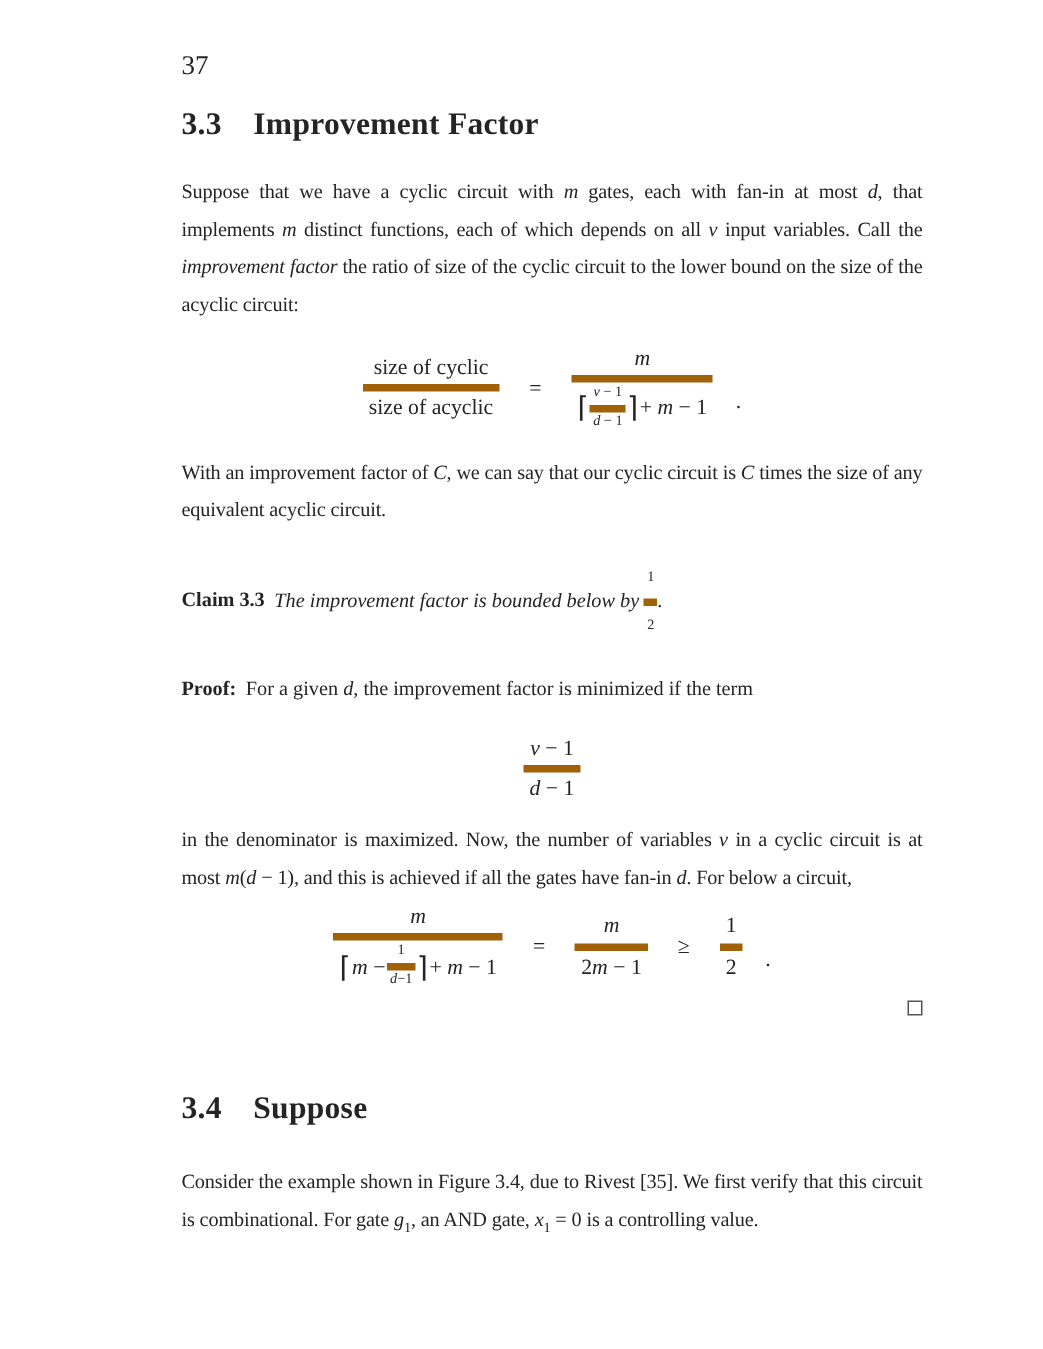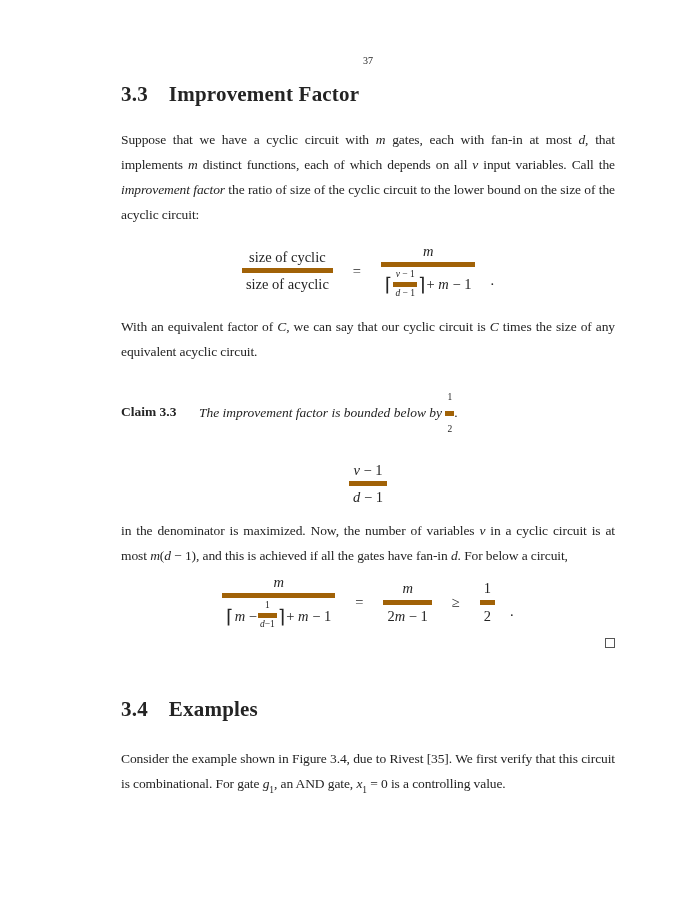--- a/index.html
+++ b/index.html
@@ -7,23 +7,23 @@
   body {
     font-family:"Liberation Serif", serif;
     color:#242424;
     -webkit-font-smoothing:antialiased;
   }
   .content {
     margin-left:121px;
     width:494px;
   }
   .page-number {
-    margin-top:55px;
-    text-align:center;
-    font-size:10px;
+    margin-top:33px;
+    text-align:left;
+    font-size:18px;
   }
   .section-heading {
     display:flex;
     gap:21px;
     font-weight:bold;
     font-size:21px;
     letter-spacing:0.2px;
   }
   .heading-33 { margin-top:16px; }
   .heading-34 { margin-top:49px; }
@@ -34,21 +34,21 @@
     letter-spacing:-0.1px;
   }
   .para1 { margin-top:20px; }
   .para2 { margin-top:14px; }
   .para3 { margin-top:12px; }
   .para-last { margin-top:24px; }
   .it { font-style:italic; }
   .sub { font-size:70%; vertical-align:-18%; }
   .claim-line { margin-top:21px; font-size:13.5px; line-height:25px; }
   .proof-line { margin-top:16px; font-size:13.5px; line-height:25px; }
-  .lead-label { font-weight:bold; margin-right:19px; }
+  .lead-label { font-weight:bold; margin-right:3px; }
   .claim-text { font-style:italic; }
   
   .display-math {
     display:flex;
     justify-content:center;
     align-items:center;
     font-size:14.5px;
     line-height:1.25;
     gap:19px;
   }
@@ -116,31 +116,35 @@
           <span class="fnum"><span class="it">v</span><span> − 1</span></span>
           <span class="fden"><span class="it">d</span><span> − 1</span></span>
         </span>
         <span class="ceil">⌉</span>
         <span><span> + </span><span class="it">m</span><span> − 1</span></span>
       </span>
     </span>
     <span class="end-period">.</span>
   </div>
 
-  <p class="para para2"><span>With an equivalent factor of </span><span class="it">C</span><span>, we can say that our cyclic circuit is </span><span class="it">C</span><span> times the size of any equivalent acyclic circuit.</span></p>
+  <p class="para para2"><span>With an improvement factor of </span><span class="it">C</span><span>, we can say that our cyclic circuit is </span><span class="it">C</span><span> times the size of any equivalent acyclic circuit.</span></p>
 
   <p class="claim-line">
     <span class="lead-label">Claim 3.3</span>
     <span class="claim-text">The improvement factor is bounded below by</span>
     <span class="frac tiny">
       <span class="fnum">1</span>
       <span class="fden">2</span>
     </span><span>.</span>
   </p>
 
+  <p class="proof-line">
+    <span class="lead-label">Proof:</span>
+    <span><span>For a given </span><span class="it">d</span><span>, the improvement factor is minimized if the term</span></span>
+  </p>
 
   <div class="display-math dm2">
     <span class="frac">
       <span class="fnum"><span class="it">v</span><span> − 1</span></span>
       <span class="fden"><span class="it">d</span><span> − 1</span></span>
     </span>
   </div>
 
   <p class="para para3"><span>in the denominator is maximized. Now, the number of variables </span><span class="it">v</span><span> in a cyclic circuit is at most </span><span class="it">m</span><span>(</span><span class="it">d</span><span> − 1), and this is achieved if all the gates have fan-in </span><span class="it">d</span><span>. For below a circuit,</span></p>
 
@@ -170,18 +174,18 @@
     </span>
     <span class="end-period">.</span>
   </div>
 
   <div class="qed-row">
     <span class="qed"></span>
   </div>
 
   <h2 class="section-heading heading-34">
     <span>3.4</span>
-    <span>Examples</span>
+    <span>Suppose</span>
   </h2>
 
   <p class="para para-last"><span>Consider the example shown in Figure 3.4, due to Rivest [35]. We first verify that this circuit is combinational. For gate </span><span class="it">g</span><span class="sub">1</span><span>, an AND gate, </span><span class="it">x</span><span class="sub">1</span><span> = 0 is a controlling value.</span></p>
 
 </div>
 
 </body></html>

